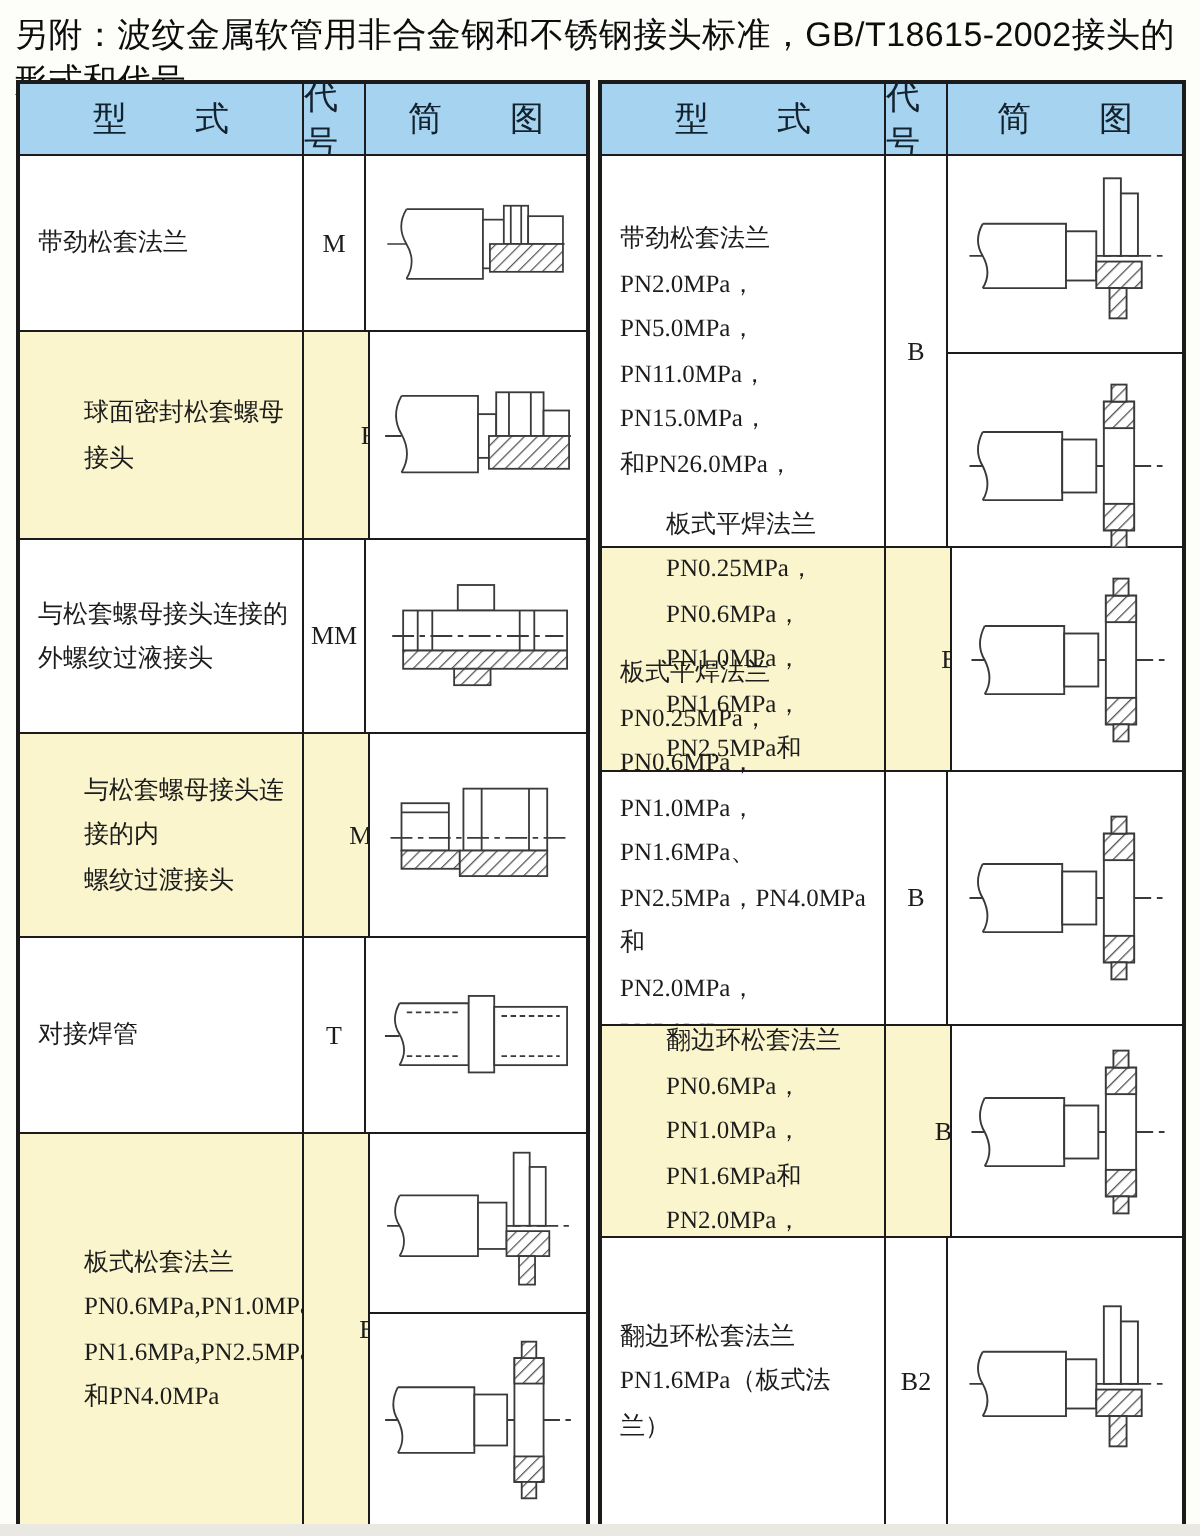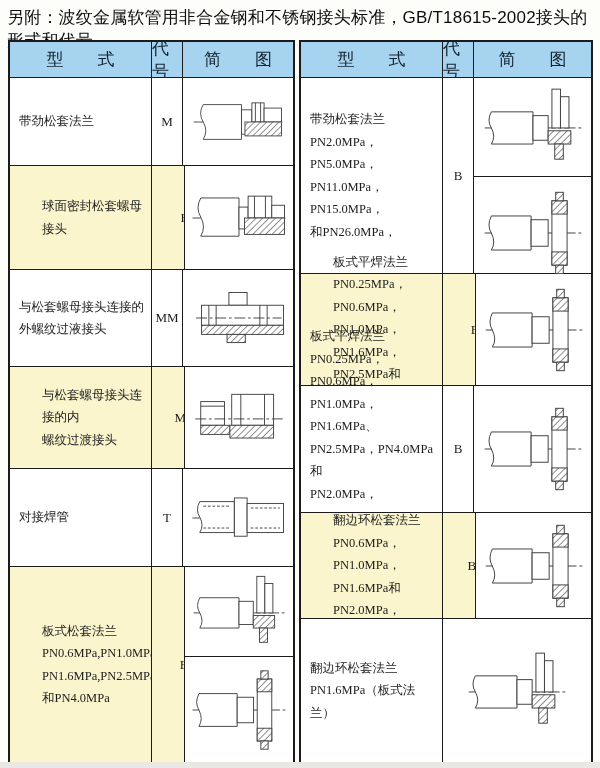--- a/index.html
+++ b/index.html
@@ -338,20 +338,21 @@
           </svg>
         </div>
     </div>
   </div>
 
   <div class="trow" style="height:112px">
     <div class="cell type-cell">
         <span class="type-text">翻边环松套法兰
 PN1.6MPa（板式法兰）</span>
       </div>
+    <div class="cell code-cell">B2</div>
     <div class="cell diagram-cell">
       <div class="dsub rest">
           <svg class="diag" width="106" height="100">
             <use href="#sym-flange-tall" xlink:href="#sym-flange-tall"></use>
           </svg>
         </div>
     </div>
   </div>
 </div>
 

